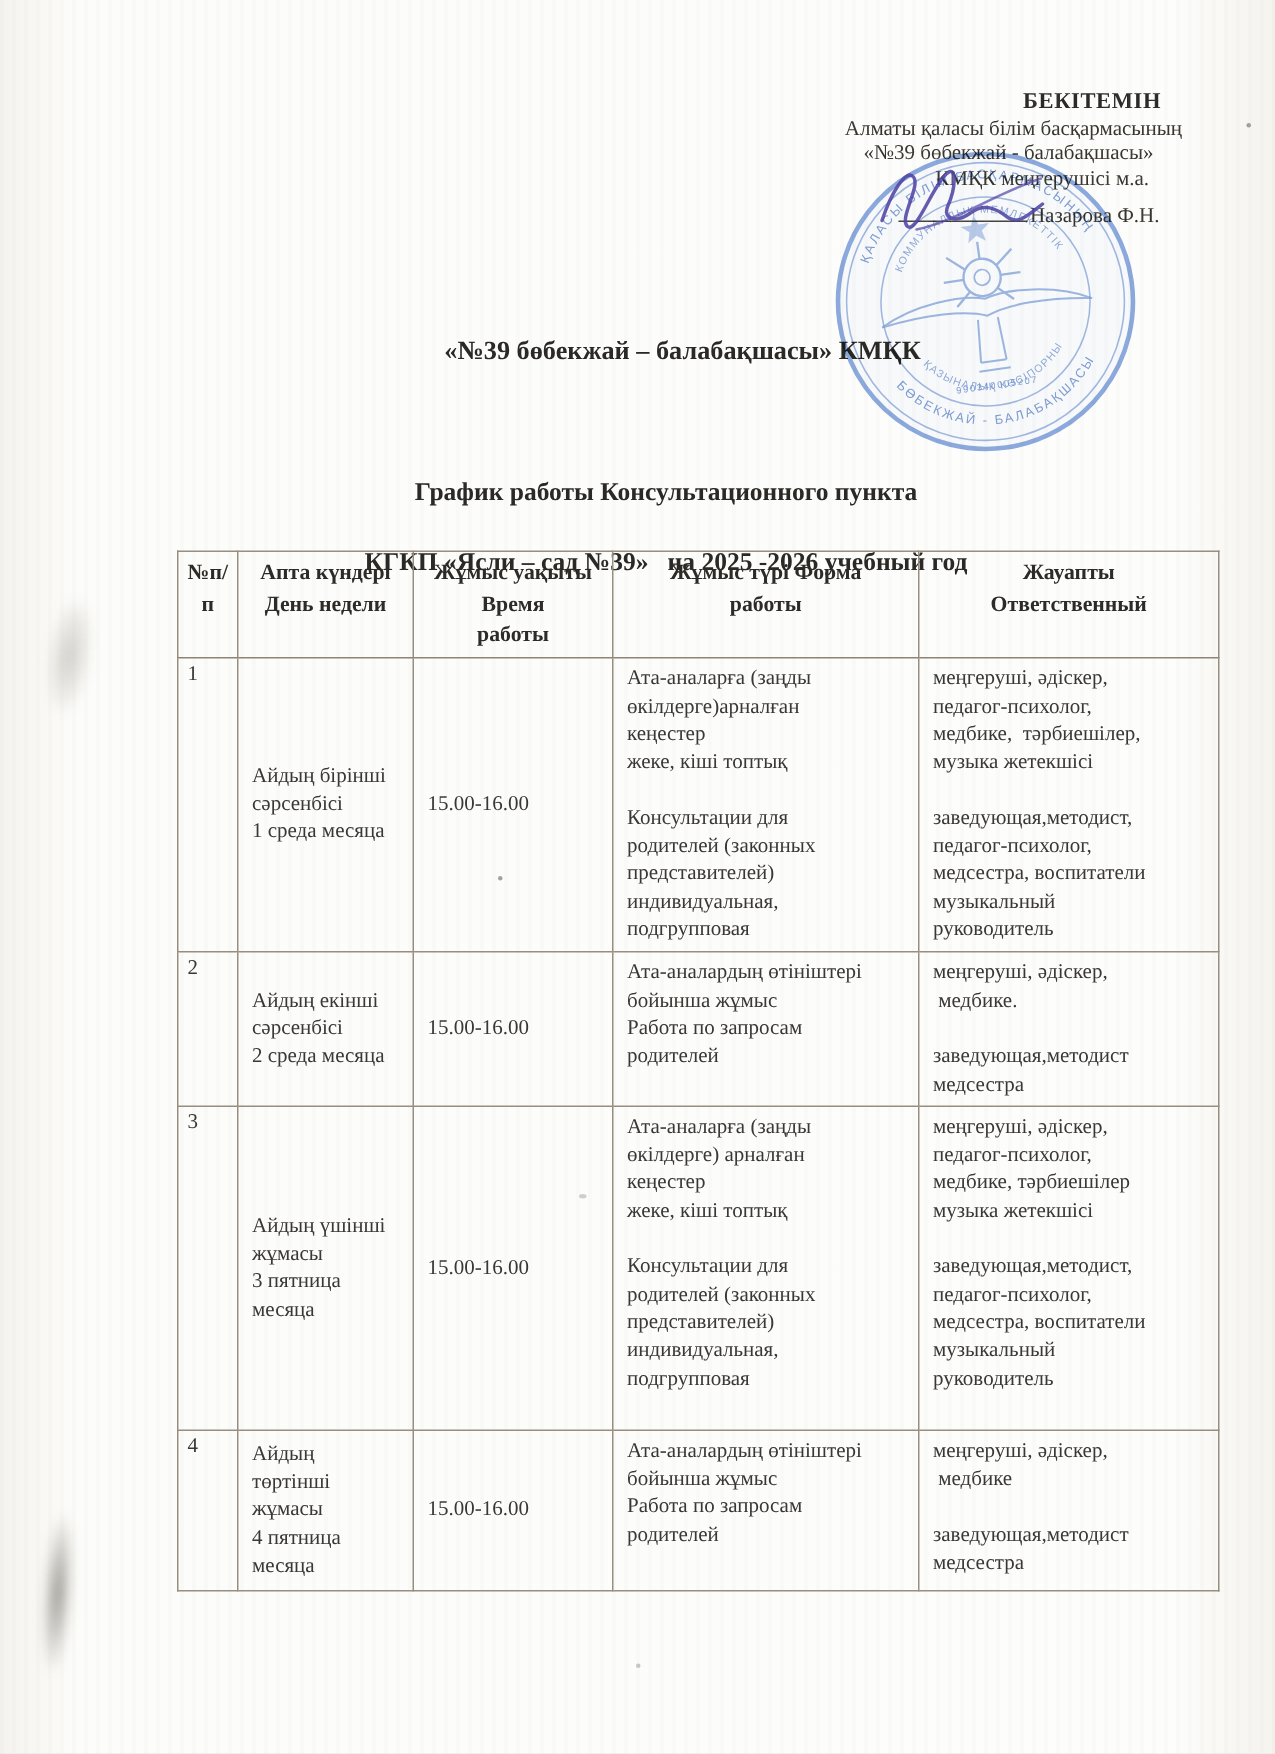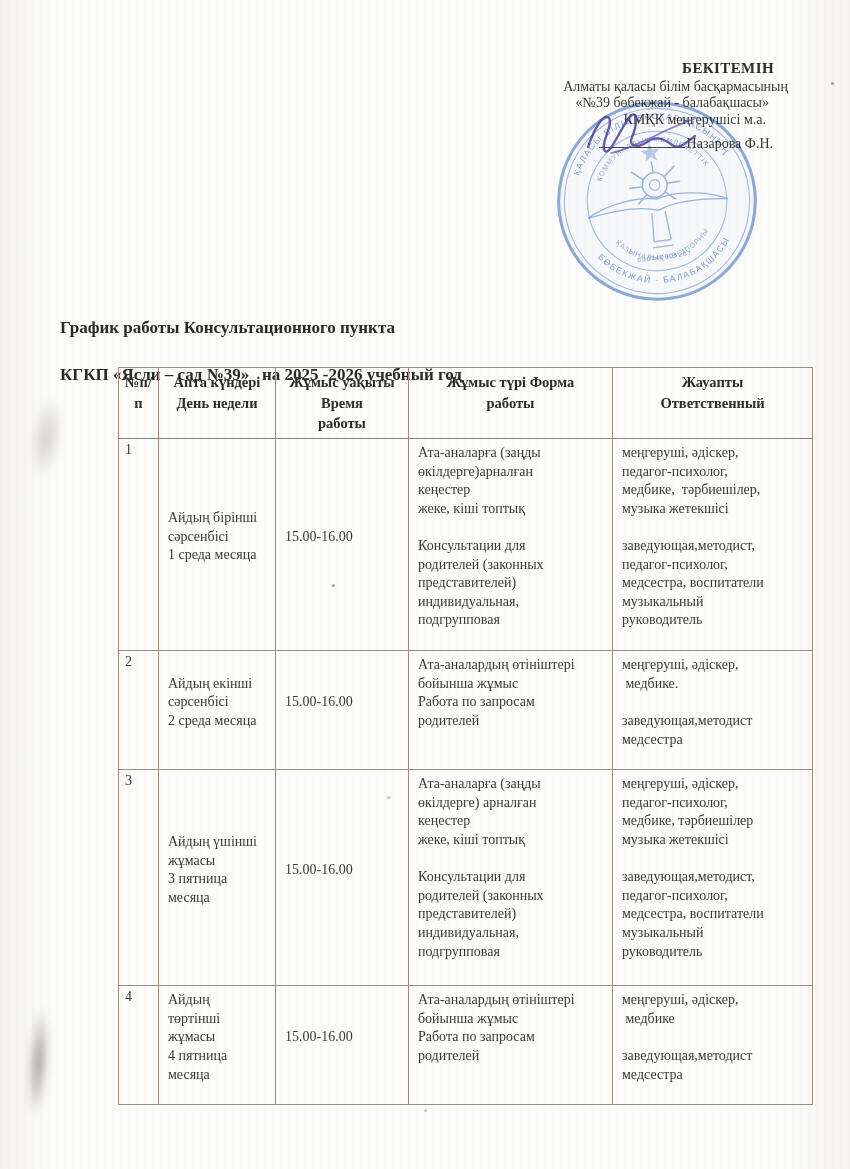--- a/index.html
+++ b/index.html
@@ -54,43 +54,43 @@
   }
   .stamp text{font-family:"Liberation Sans","DejaVu Sans",sans-serif;}
 
   
   .title-kk{
     position:absolute;left:60px;top:192px;width:790px;
     text-align:center;font-weight:bold;font-size:17.5px;line-height:27.5px;color:#2b2925;
     white-space:pre-line;z-index:2;
   }
   .title-ru{
-    position:absolute;left:60px;top:292px;width:790px;
-    font-weight:bold;font-size:17px;line-height:23.5px;color:#2b2925;
+    position:absolute;left:49px;top:292px;width:790px;
+    text-align:center;font-weight:bold;font-size:17px;line-height:23.5px;color:#2b2925;
     white-space:pre-line;z-index:2;
   }
 
   
   table.schedule{
     position:absolute;left:118px;top:367px;width:694px;
     border-collapse:collapse;table-layout:fixed;z-index:2;
   }
   .schedule th,.schedule td{
     border:1px solid #978e7f;
     white-space:pre-line;
     overflow:hidden;
   }
   .schedule th{
     font-weight:bold;font-size:14.5px;line-height:1.42;
     vertical-align:top;text-align:center;padding:4px 2px 2px;color:#2d2b27;
   }
   .schedule thead th{border-bottom:1.5px solid #8d8475;}
   .schedule td{
     font-size:14px;line-height:1.33;vertical-align:top;
-    padding:5px 6px 20px 9px;color:#3a3834;
+    padding:5px 6px 4px 9px;color:#3a3834;
   }
   .schedule td.num{padding:2px 2px 0 6px;vertical-align:top;}
   .schedule td.day{vertical-align:middle;border-radius:25px;}
   .schedule td.time{vertical-align:middle;}
   .schedule table,
   .schedule{border:1px solid #857c6d;}
   tr.hrow{height:71px;}
   tr.r1{height:194px;}
   tr.r2{height:95px;}
   tr.r3{height:216px;}
@@ -144,20 +144,21 @@
       <circle cx="110" cy="93" r="13"></circle>
       <circle cx="110" cy="93" r="5.5" stroke-width="1.2"></circle>
       <path d="M110,80 V68 M99,86 L87,76 M121,86 L133,76 M97,93 H83 M123,93 H137 M100,102 L90,111 M120,102 L130,111"></path>
       <path d="M110,108 C94,103 60,105 36,118 C68,113 95,114 110,120 C125,114 152,113 184,118 C160,105 126,103 110,108 Z" stroke-width="1.4"></path>
       <path d="M103,122 L101,152 M117,122 L119,152 M101,152 H119 M99,158 H121" stroke-width="1.4"></path>
     </g>
     <text x="110" y="171" font-size="6.5" letter-spacing="1.2" text-anchor="middle" fill="#4d7ac8" opacity="0.8">990340005207</text>
   </svg>
 
   <div class="title-kk">
+    <div>«№39 бөбекжай – балабақшасы» КМҚК</div>
   </div>
   <div class="title-ru">
     <div>График работы Консультационного пункта</div>
     <div>КГКП «Ясли – сад №39»&nbsp;&nbsp; на 2025 -2026 учебный год</div>
   </div>
 
   <table class="schedule">
     <colgroup>
       <col style="width:40px">
         <col style="width:117px">

